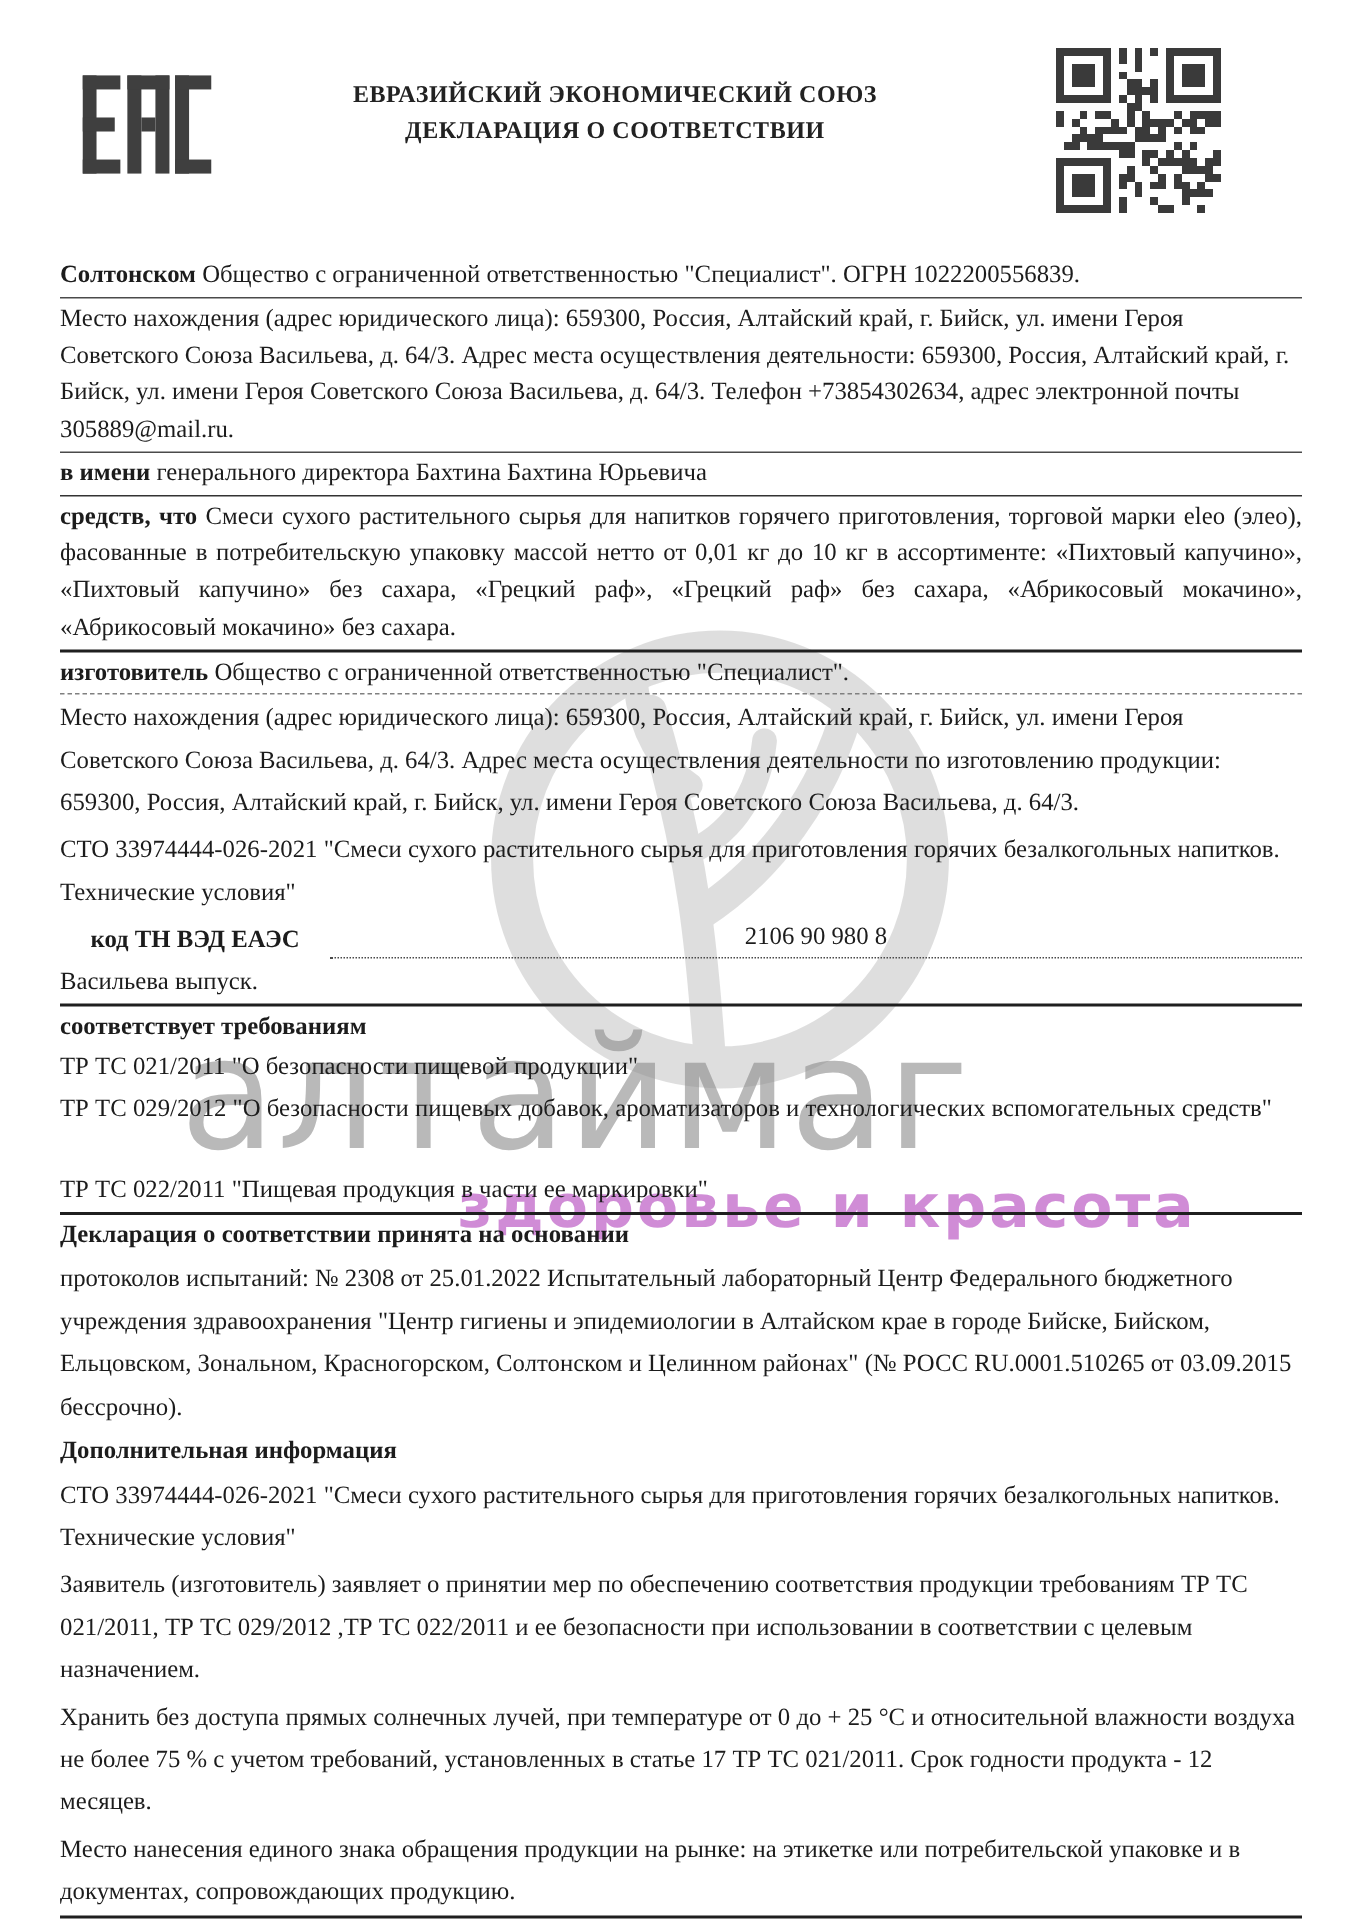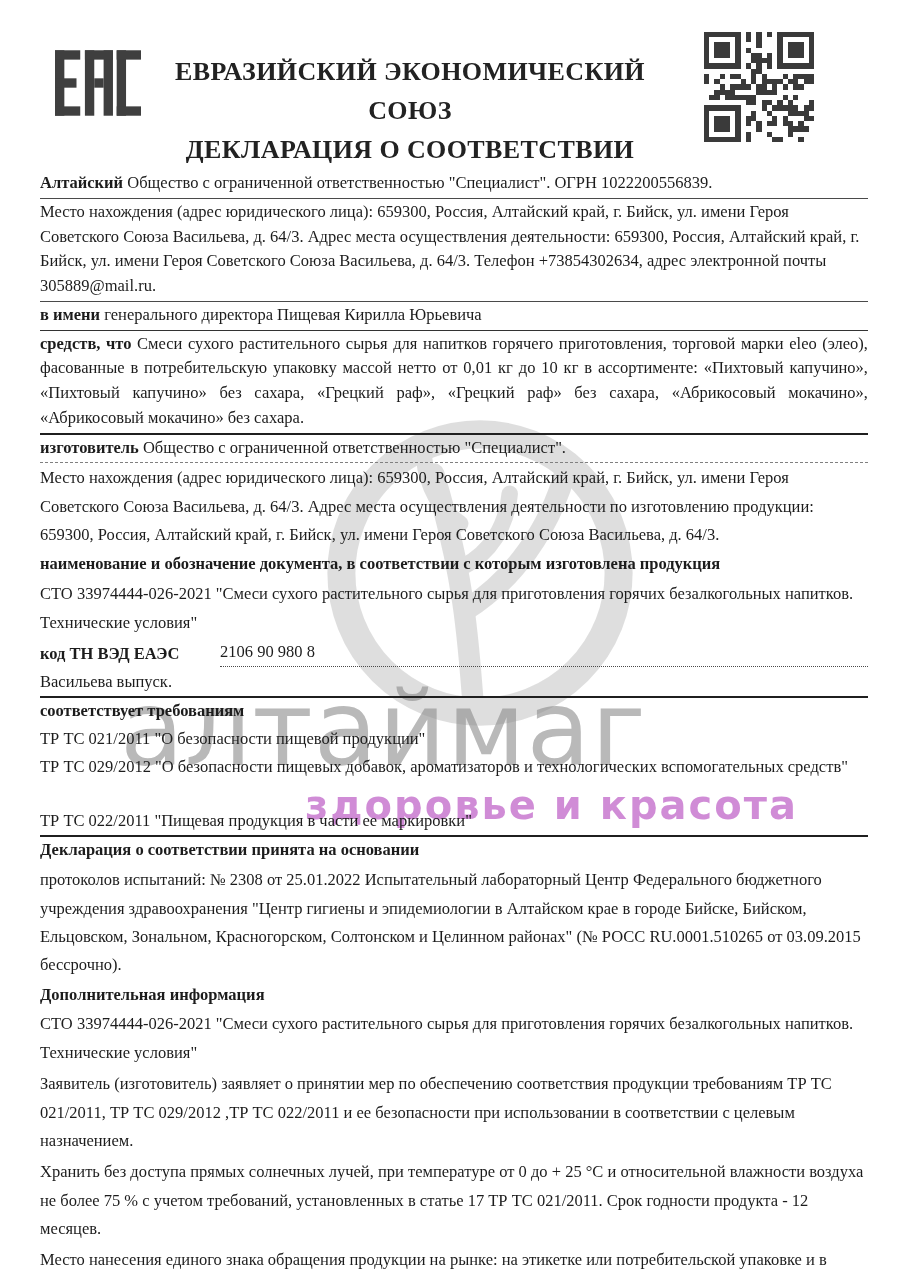--- a/index.html
+++ b/index.html
@@ -2,38 +2,38 @@
 <html><head>
 <meta charset="utf-8">
 <style>
   html,body{margin:0;padding:0;background:#ffffff;}
   .page{position:relative;width:900px;height:1283px;background:#fff;overflow:hidden;
         font-family:"Liberation Serif",serif;color:#1c1c1c;}
   
   .header{position:absolute;left:0;top:0;width:900px;height:168px;z-index:2;}
   .eac-logo{position:absolute;left:55px;top:48px;}
   .doc-title{position:absolute;left:145px;top:52px;width:530px;text-align:center;
-             font-weight:bold;font-size:26px;line-height:1.5;letter-spacing:.4px;color:#222;}
+             font-weight:bold;font-size:16px;line-height:1.5;letter-spacing:.4px;color:#222;}
   .qr{position:absolute;left:703px;top:32px;width:112px;height:110px;}
   
   .wm{position:absolute;z-index:0;pointer-events:none;font-family:"DejaVu Sans",sans-serif;}
   .wm-logo{left:315px;top:408px;opacity:.42;}
   .wm-brand{left:120px;top:668px;font-size:104px;font-weight:normal;color:#8f8f8f;opacity:.62;letter-spacing:1px;}
   .wm-tagline{left:305px;top:782px;font-size:40px;font-weight:bold;color:#a21caf;opacity:.5;letter-spacing:2px;}
   
   .content{position:absolute;left:40px;top:170px;width:828px;z-index:1;font-size:16.5px;line-height:1.5;}
   .row{padding:1px 0 2px 0;}
   .b{font-weight:bold;}
   .just{text-align:justify;}
   .sp{line-height:1.72;}
   .lb-thin{border-bottom:1px solid #4a4a4a;}
   .lb-med{border-bottom:1.5px solid #333;}
   .lb-thick{border-bottom:2.5px solid #1f1f1f;}
   .lb-dot{border-bottom:1px dashed #808080;}
-  .tnved{display:flex;align-items:flex-end;}
+  .tnved{display:flex;align-items:flex-end;text-align:center;}
   .tnved .lab{width:180px;flex:none;}
   .tnved .val{flex:1;border-bottom:1.6px dotted #4a4a4a;padding-bottom:1px;}
   .gap{height:26px;}
 </style>
 </head>
 <body>
 
 <div class="page">
 
   <div class="wm wm-logo">
@@ -196,48 +196,47 @@
           <rect x="0" y="14" width="7" height="7" fill="#3a3a3a"></rect>
           <rect x="1" y="15" width="5" height="5" fill="#ffffff"></rect>
           <rect x="2" y="16" width="3" height="3" fill="#3a3a3a"></rect>
         </svg>
     </div>
   </div>
 
   <div class="content">
 
     <div class="row lb-thin">
-      <span class="b">Алтайский</span>
+      <span class="b">Солтонском</span>
       <span>Общество с ограниченной ответственностью "Специалист". ОГРН 1022200556839.</span>
     </div>
 
     <div class="row lb-thin">
       <span>Место нахождения (адрес юридического лица): 659300, Россия, Алтайский край, г. Бийск, ул. имени Героя Советского Союза Васильева, д. 64/3. Адрес места осуществления деятельности: 659300, Россия, Алтайский край, г. Бийск, ул. имени Героя Советского Союза Васильева, д. 64/3. Телефон +73854302634, адрес электронной почты 305889@mail.ru.</span>
     </div>
 
     <div class="row lb-med">
       <span class="b">в имени</span>
-      <span>генерального директора Пищевая Кирилла Юрьевича</span>
+      <span>генерального директора Бахтина Бахтина Юрьевича</span>
     </div>
 
     <div class="row just lb-thick">
       <span class="b">средств, что</span>
       <span>Смеси сухого растительного сырья для напитков горячего приготовления, торговой марки eleo (элео),  фасованные в потребительскую упаковку массой нетто от 0,01 кг до 10 кг в ассортименте: «Пихтовый капучино», «Пихтовый капучино» без сахара, «Грецкий раф», «Грецкий раф» без сахара, «Абрикосовый мокачино», «Абрикосовый мокачино» без сахара.</span>
     </div>
 
     <div class="row lb-dot">
       <span class="b">изготовитель</span>
       <span>Общество с ограниченной ответственностью "Специалист".</span>
     </div>
 
     <div class="row sp">
       <span>Место нахождения (адрес юридического лица): 659300, Россия, Алтайский край, г. Бийск, ул. имени Героя Советского Союза Васильева, д. 64/3. Адрес места осуществления деятельности по изготовлению продукции: 659300, Россия, Алтайский край, г. Бийск, ул. имени Героя Советского Союза Васильева, д. 64/3.</span>
     </div>
 
-    <div class="row b">наименование и обозначение документа, в соответствии с которым изготовлена продукция</div>
 
     <div class="row sp">СТО 33974444-026-2021 "Смеси сухого растительного сырья для приготовления горячих безалкогольных напитков. Технические условия"</div>
 
     <div class="row tnved">
       <span class="b lab">код ТН ВЭД ЕАЭС</span>
       <span class="val">2106 90 980 8</span>
     </div>
 
     <div class="row lb-thick">Васильева выпуск.</div>
 

